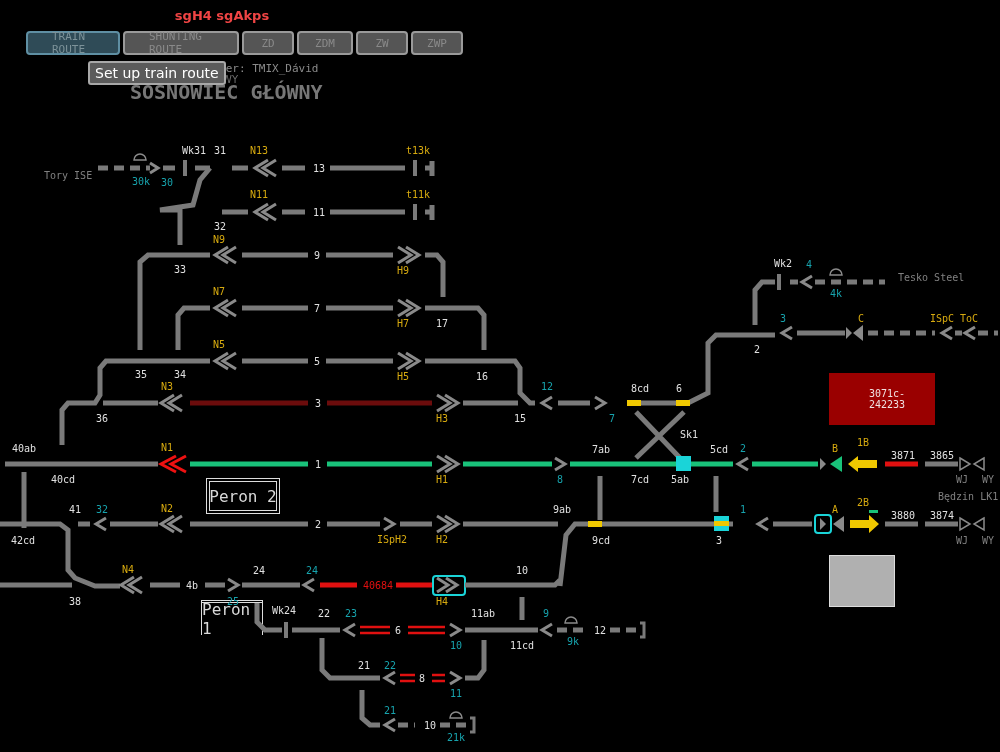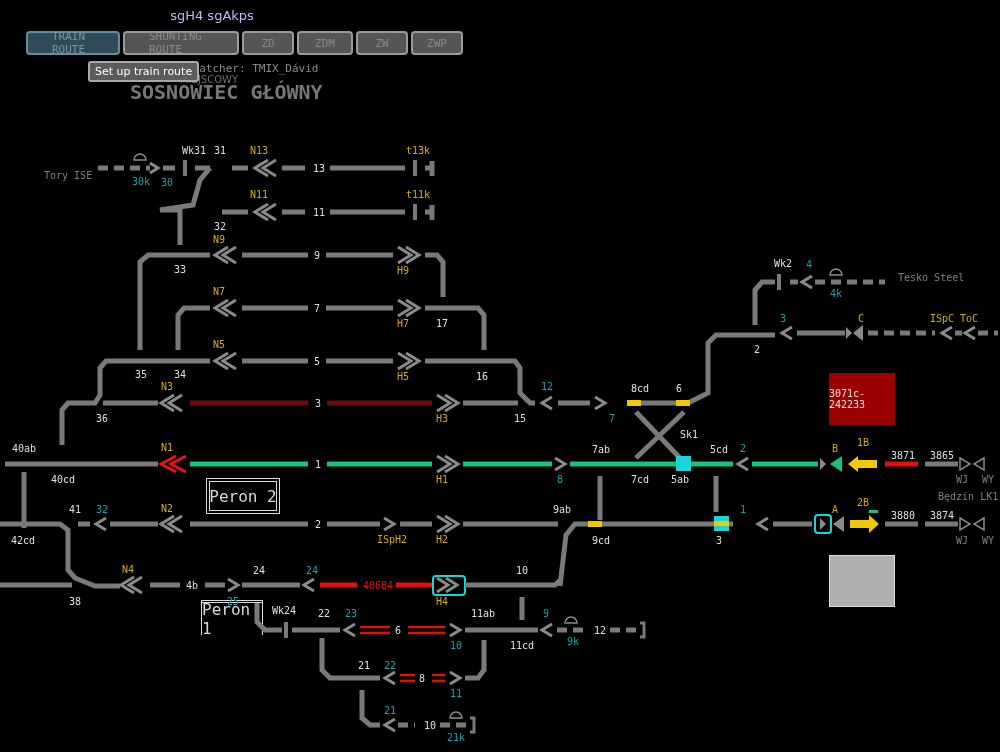--- a/index.html
+++ b/index.html
@@ -1,34 +1,34 @@
 <!DOCTYPE html>
 <html><head>
 <meta charset="utf-8">
 <style>
   html,body{margin:0;padding:0;background:#000;}
   body{width:1000px;height:752px;position:relative;overflow:hidden;font-family:"DejaVu Sans Mono","Liberation Mono",monospace;}
-  .title{position:absolute;left:0;width:424px;top:8px;text-align:center;color:#c4b5fd;font-size:13px;font-family:"DejaVu Sans","Liberation Sans",sans-serif;font-weight:normal;}
+  .title{position:absolute;left:0;width:424px;top:8px;text-align:center;color:#ef4444;font-size:13px;font-family:"DejaVu Sans","Liberation Sans",sans-serif;font-weight:bold;padding-left:10px;}
   .btnrow{position:absolute;left:26px;top:31px;display:flex;gap:3px;}
   .btn{height:24px;box-sizing:border-box;border:2px solid #9a9a9a;border-radius:4px;background:#555;color:#8a8a8a;font-size:11px;display:flex;align-items:center;justify-content:center;padding:0 24px;font-family:"DejaVu Sans Mono",monospace;}
   .btn.active{background:#2f4b57;border-color:#5f8fa3;color:#7c9299;}
-  .tooltip{position:absolute;left:88px;top:61px;background:#5b5b5b;border:2px solid #a8a8a8;border-radius:3px;color:#fff;font-size:11px;padding:2px 5px;font-family:"DejaVu Sans","Liberation Sans",sans-serif;z-index:5;}
+  .tooltip{position:absolute;left:88px;top:61px;background:#5b5b5b;border:2px solid #a8a8a8;border-radius:3px;color:#fff;font-size:14px;padding:2px 5px;font-family:"DejaVu Sans","Liberation Sans",sans-serif;z-index:5;}
   .disp{position:absolute;left:186px;top:62px;color:#8a8a8a;font-size:11px;}
   .mode{position:absolute;left:180px;top:74px;color:#6d6d6d;font-size:10px;font-family:"DejaVu Sans",sans-serif;}
   .station{position:absolute;left:130px;top:80px;color:#777;font-size:20px;font-weight:bold;font-family:"DejaVu Sans Mono",monospace;letter-spacing:0px;}
   svg{position:absolute;left:0;top:0;}
   svg text{font-family:"DejaVu Sans Mono","Liberation Mono",monospace;font-size:10px;}
   .w{fill:#e0e0e0;} .y{fill:#d7aa0f;} .c{fill:#17a3ad;} .g{fill:#808080;}
   .trk{stroke:#7a7a7a;stroke-width:5;fill:none;}
   .grn{stroke:#19c27a;stroke-width:5;fill:none;}
   .red{stroke:#e01010;stroke-width:5;fill:none;}
   .dred{stroke:#6b0c0c;stroke-width:5;fill:none;}
   .dash{stroke:#7a7a7a;stroke-width:5;fill:none;stroke-dasharray:10 6;}
   .arr{stroke:#8a8a8a;stroke-width:3;fill:none;}
-  .info{position:absolute;left:829px;top:373px;width:66px;height:52px;background:#9a0000;color:#f0e0e0;font-size:10px;display:flex;align-items:center;justify-content:center;}
+  .info{position:absolute;left:829px;top:373px;width:66px;height:52px;background:#9a0000;color:#f0e0e0;font-size:10px;display:flex;align-items:center;justify-content:center;padding-left:40px;}
   .gray{position:absolute;left:829px;top:555px;width:66px;height:52px;background:#b0b0b0;border:1px solid #ddd;box-sizing:border-box;}
   .peron{position:absolute;color:#d8d8d8;font-size:16px;display:flex;align-items:center;justify-content:center;font-family:"DejaVu Sans Mono",monospace;}
 </style>
 </head>
 <body>
 
 <div class="title">sgH4 sgAkps</div>
 <div class="btnrow">
   <div class="btn active" style="width:94px">TRAIN ROUTE</div>
   <div class="btn" style="width:116px">SHUNTING ROUTE</div>

